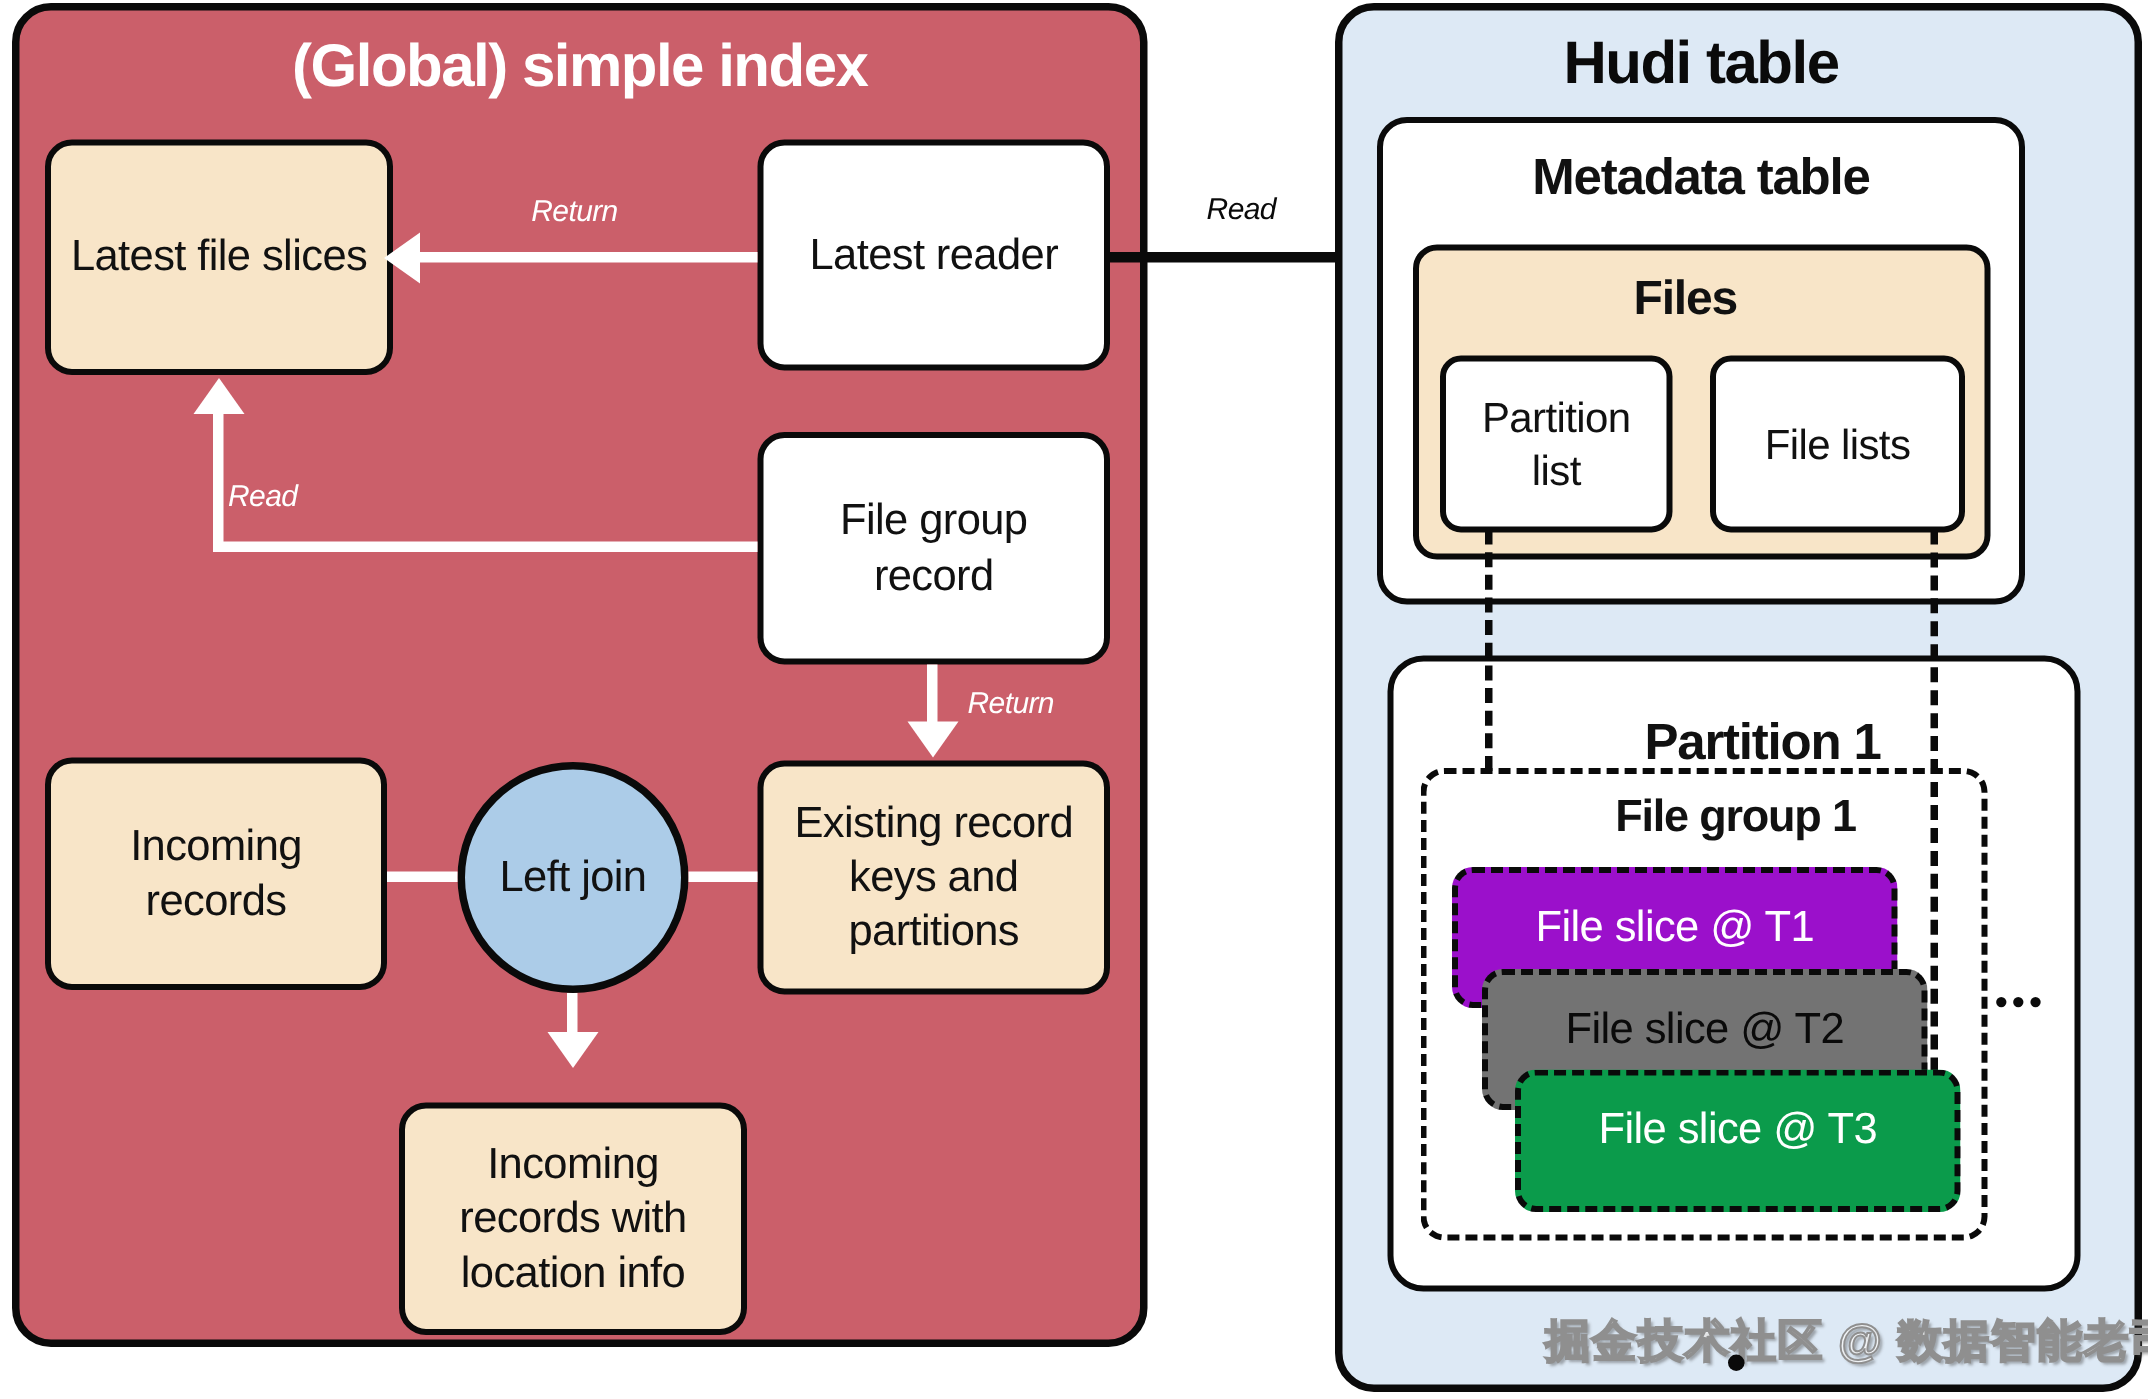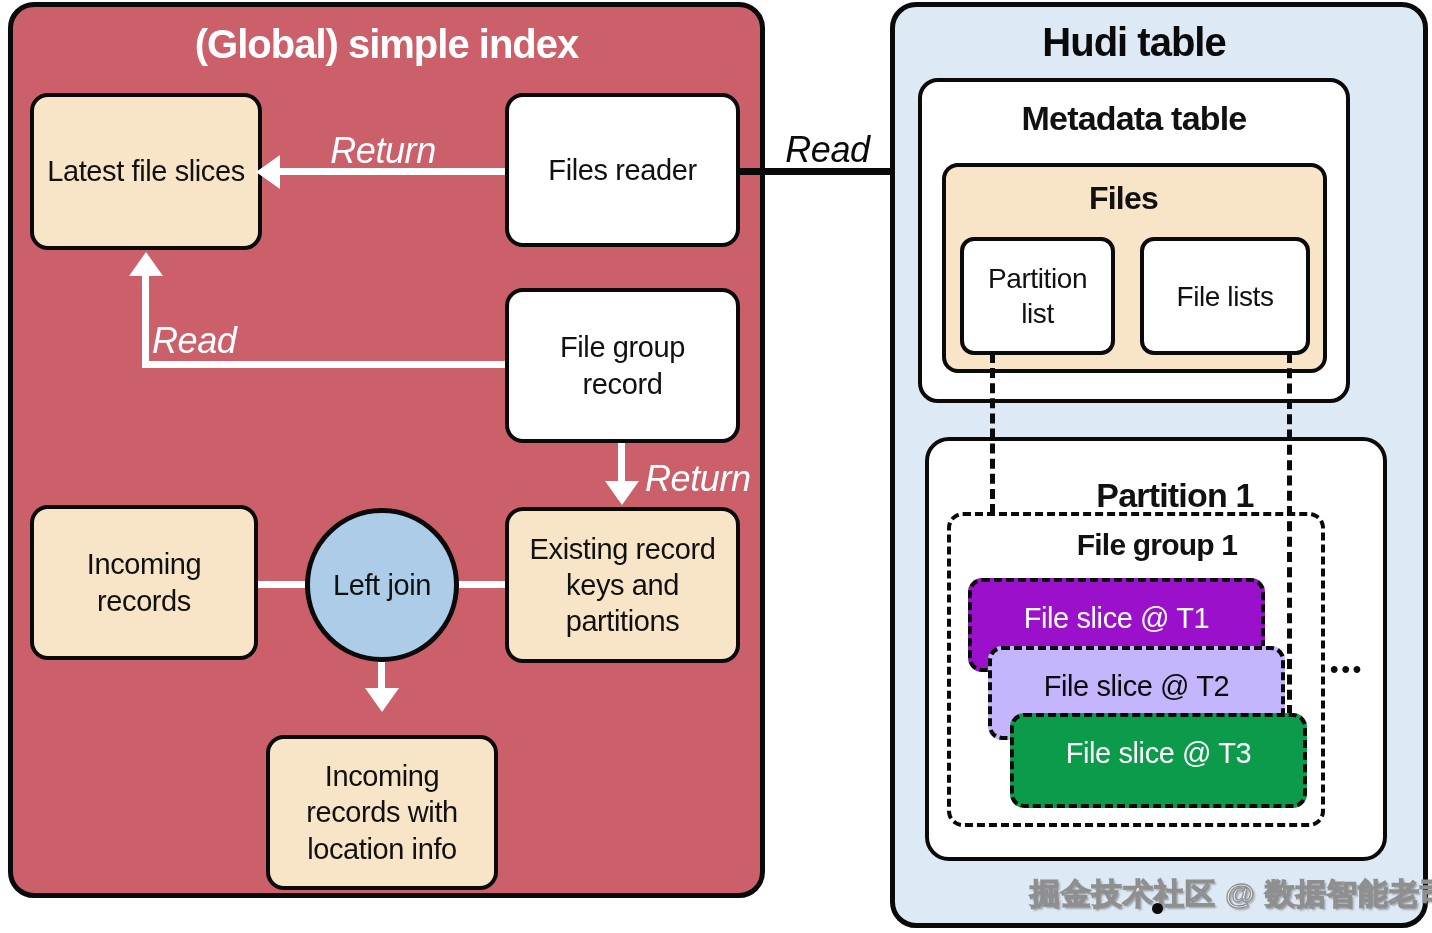--- a/index.html
+++ b/index.html
@@ -25,41 +25,41 @@
   #indexreader{left:505px;top:93px;width:235px;height:154px;}
   #fgreader{left:505px;top:288px;width:235px;height:155px;}
   #incoming{left:30px;top:505px;width:228px;height:155px;}
   #leftjoin{left:305px;top:508px;width:154px;height:154px;border-radius:50%;background:#accce8;border-width:5px;}
   #existing{left:505px;top:507px;width:235px;height:156px;}
   #incomingloc{left:266px;top:735px;width:232px;height:155px;}
   
   .wline{position:absolute;background:#ffffff;}
   .bline{position:absolute;background:#0a0a0a;}
   .tri{position:absolute;width:0;height:0;}
-  .lbl{position:absolute;font-style:italic;font-size:36px;font-weight:400;}
+  .lbl{position:absolute;font-style:italic;font-size:20px;font-weight:400;}
   .wlbl{color:#ffffff;}
   .blbl{color:#0a0a0a;}
   
   #metadata{left:918px;top:78px;width:432px;height:325px;background:#ffffff;border:4px solid #0a0a0a;border-radius:20px;position:absolute;box-sizing:border-box;}
   #files{left:942px;top:163px;width:385px;height:210px;background:#f8e5c8;border:4px solid #0a0a0a;border-radius:16px;position:absolute;box-sizing:border-box;}
   #plist{left:960px;top:237px;width:155px;height:118px;border-radius:14px;font-size:28px;}
   #flists{left:1140px;top:237px;width:170px;height:118px;border-radius:14px;font-size:28px;}
   #partition1{left:925px;top:437px;width:462px;height:424px;background:#ffffff;border:4px solid #0a0a0a;border-radius:24px;position:absolute;box-sizing:border-box;}
   #filegroup1{left:947px;top:512px;width:378px;height:315px;border:4px dashed #0a0a0a;border-radius:16px;position:absolute;box-sizing:border-box;background:transparent;}
   .inner-title{position:absolute;width:100%;text-align:center;font-weight:700;letter-spacing:-0.8px;}
   #metadata-title{left:918px;top:99px;width:432px;font-size:34px;}
   #files-title{left:920px;top:180px;width:407px;font-size:32px;}
   #partition1-title{left:925px;top:476px;width:420px;font-size:34px;margin-left:40px;}
   #filegroup1-title{left:947px;top:528px;width:378px;font-size:30px;}
   .slice{
     position:absolute;border:4px dashed #0a0a0a;border-radius:14px;box-sizing:border-box;
     display:flex;align-items:center;justify-content:center;font-size:29px;padding-bottom:14px;
   }
   #slice-t1{left:968px;top:578px;width:297px;height:94px;background:#9b10cb;color:#ffffff;z-index:6;}
-  #slice-t2{left:988px;top:646px;width:297px;height:94px;background:#c4b5fd;color:#0a0a0a;z-index:7;}
+  #slice-t2{left:988px;top:646px;width:297px;height:94px;background:#737373;color:#0a0a0a;z-index:7;}
   #slice-t3{left:1010px;top:713px;width:297px;height:95px;background:#0b9b4b;color:#ffffff;z-index:8;}
   .vdash{position:absolute;width:0;border-left:5px dashed #0a0a0a;z-index:5;}
   #dash-left{left:990px;top:353px;height:161px;}
   #dash-right{left:1287px;top:353px;height:362px;}
   #ellipsis{position:absolute;left:1330px;top:655px;font-size:24px;font-weight:700;letter-spacing:3px;color:#0a0a0a;}
   #watermark{
     position:absolute;left:1030px;top:874px;width:382px;text-align:center;
     font-size:30px;font-weight:700;letter-spacing:1px;
     color:rgba(250,250,250,0.75);-webkit-text-stroke:1.3px #8f8f8f;
     text-shadow:2px 2px 2px rgba(70,70,70,0.45);white-space:nowrap;
@@ -68,21 +68,21 @@
 </style>
 </head>
 <body>
 
 <div id="stage">
 
   <div id="left-panel" class="panel"></div>
   <div id="left-title" class="panel-title">(Global) simple index</div>
 
   <div id="latest" class="node cream">Latest file slices</div>
-  <div id="indexreader" class="node white">Files reader</div>
+  <div id="indexreader" class="node white">Latest reader</div>
   <div id="fgreader" class="node white">File group record</div>
   <div id="incoming" class="node cream">Incoming records</div>
   <div id="leftjoin" class="node">Left join</div>
   <div id="existing" class="node cream">Existing record keys and partitions</div>
   <div id="incomingloc" class="node cream">Incoming records with location info</div>
 
   <div class="wline" style="left:278px;top:168px;width:227px;height:7px;"></div>
   <div class="tri" style="left:256px;top:155px;border-top:17px solid transparent;border-bottom:17px solid transparent;border-right:24px solid #ffffff;"></div>
   <div class="lbl wlbl" style="left:283px;top:130px;width:200px;text-align:center;">Return</div>
 

